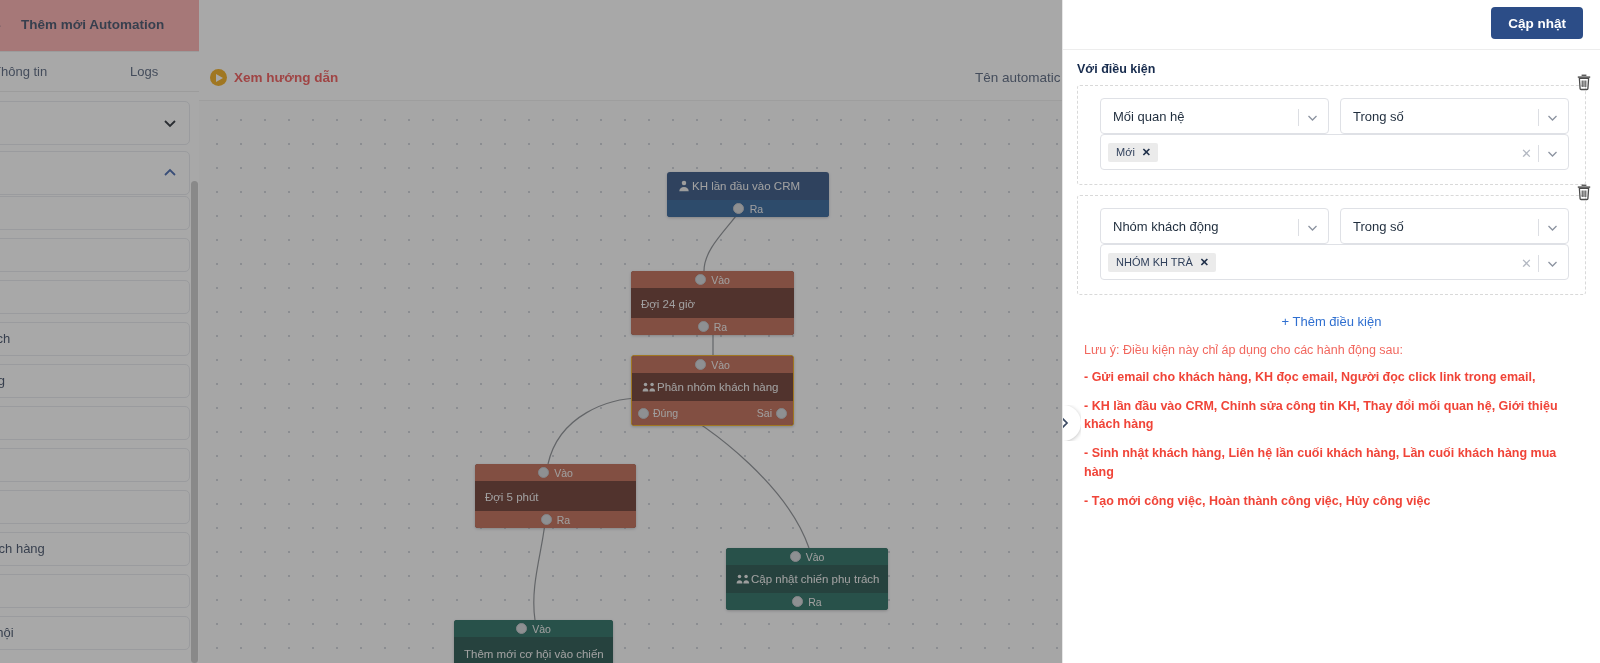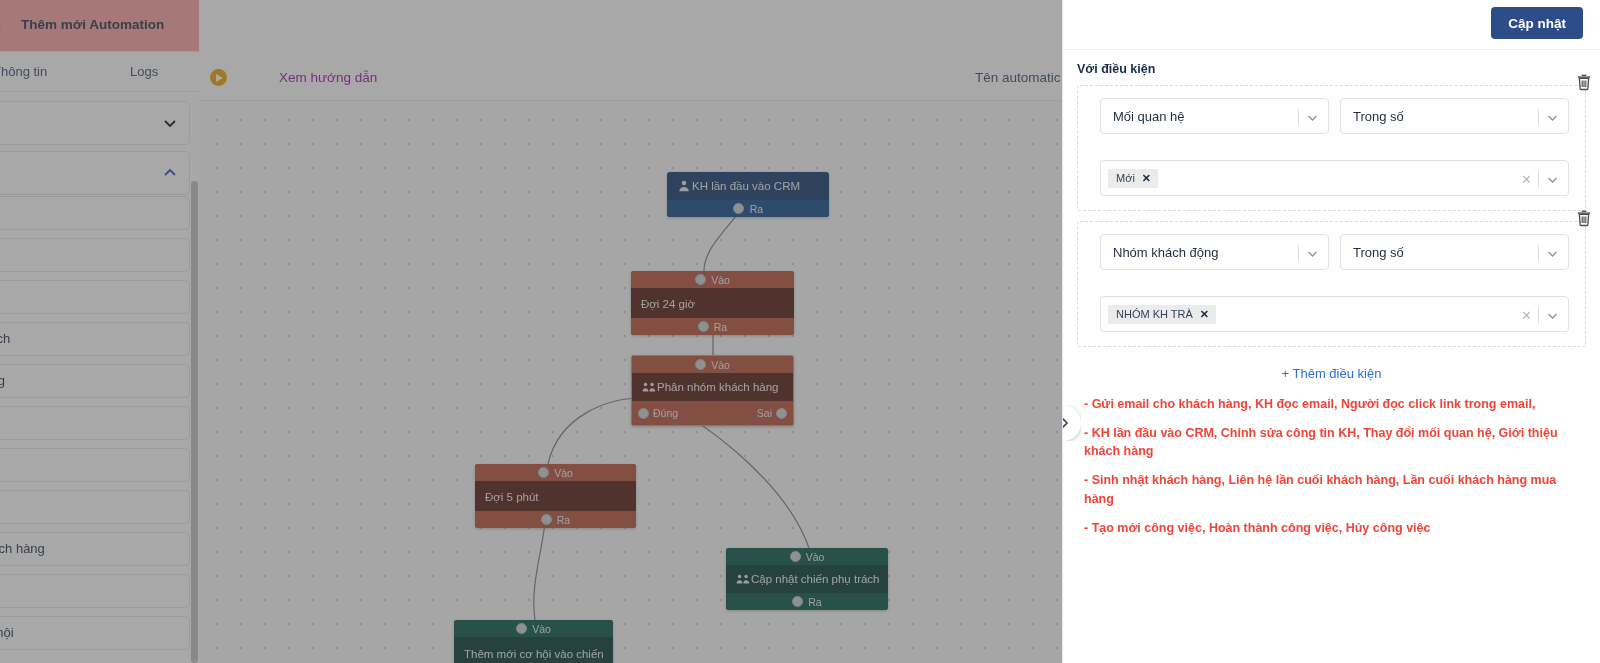--- a/index.html
+++ b/index.html
@@ -91,21 +91,21 @@
   }
   .play-circle {
     width: 17px; height: 17px; border-radius: 50%;
     background: #f0a202; position: relative;
   }
   .play-circle::after {
     content: ""; position: absolute; left: 6px; top: 4.5px;
     border-left: 7px solid #fff; border-top: 4px solid transparent;
     border-bottom: 4px solid transparent;
   }
-  .guide-text { font-size: 13.5px; font-weight: 400; color: #a21caf; white-space: nowrap; margin-left: 45px; }
+  .guide-text { font-size: 13.5px; font-weight: 700; color: #ef4444; white-space: nowrap; }
   .auto-name {
     position: absolute; left: 776px; top: 13px;
     font-size: 13.5px; color: #42526e; white-space: nowrap;
   }
 
   
   .node {
     position: absolute; border-radius: 3px; overflow: hidden;
     box-shadow: 0 1px 3px rgba(0,0,0,.25);
   }
@@ -177,21 +177,21 @@
     padding: 0 17px; height: 32px; font-size: 13.5px; font-weight: 700;
     font-family: "Liberation Sans", sans-serif; cursor: pointer; white-space: nowrap;
   }
   .panel-body { position: relative; padding: 12px 14px 0 14px; }
   .sect-title { font-size: 12.5px; font-weight: 700; color: #172b4d; margin-bottom: 9px; }
 
   .cond-group {
     position: relative; border: 1px dashed #d9d9d9; border-radius: 3px;
     padding: 12px 16px 14px 22px; margin-bottom: 10px;
   }
-  .cond-row { display: flex; gap: 11px; margin-bottom: 26px; }
+  .cond-row { display: flex; gap: 11px; margin-bottom: 0; }
   .sel {
     position: relative; flex: 1 1 0; height: 36px;
     border: 1px solid #dfe1e6; border-radius: 4px; background: #fff;
     display: flex; align-items: center;
   }
   .sel-val {
     font-size: 13px; color: #1f2d3d; padding-left: 12px; white-space: nowrap;
     overflow: hidden; text-overflow: ellipsis;
   }
   .sel-right {
@@ -543,20 +543,21 @@
                   <path d="M3.5 6l4 4 4-4"></path>
                 </svg>
             </span>
           </span>
         </div>
       </div>
 
       <a class="add-cond">+ Thêm điều kiện</a>
 
       <div class="note-block">
+        <div class="note-lead">Lưu ý: Điều kiện này chỉ áp dụng cho các hành động sau:</div>
         <div class="note-item">- Gửi email cho khách hàng, KH đọc email, Người đọc click link trong email,</div>
         <div class="note-item">- KH lần đầu vào CRM, Chỉnh sửa công tin KH, Thay đổi mối quan hệ, Giới thiệu khách hàng</div>
         <div class="note-item">- Sinh nhật khách hàng, Liên hệ lần cuối khách hàng, Lần cuối khách hàng mua hàng</div>
         <div class="note-item">- Tạo mới công việc, Hoàn thành công việc, Hủy công việc</div>
       </div>
     </div>
   </div>
 
 </div>
 

